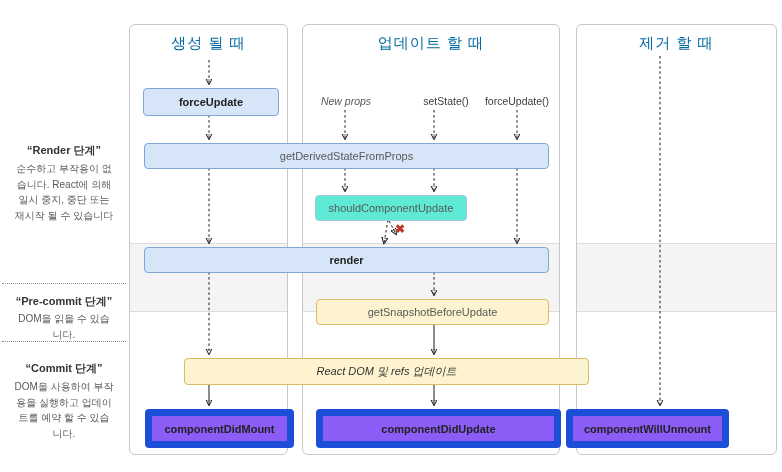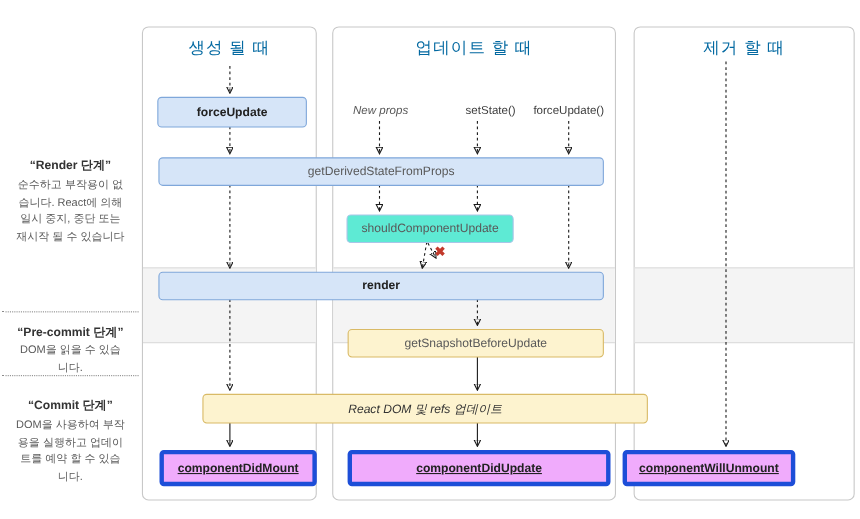--- a/index.html
+++ b/index.html
@@ -27,21 +27,21 @@
   #commit-phase-title{top:361px;}   #commit-phase-body{top:379px;}
   .divider{position:absolute;left:2px;width:124px;height:0;
            border-top:1px dotted #8a8a8a;z-index:2;}
   #divider-1{top:283px;} #divider-2{top:341px;}
   
   .box{position:absolute;display:flex;align-items:center;justify-content:center;
        font-size:11px;border-radius:4px;z-index:3;text-align:center;}
   .blue{background:#d6e5f8;border:1px solid #7fa7da;}
   .blue-light{background:#5eead4;border:1px solid #a9c5e8;}
   .yellow{background:#fdf3cf;border:1px solid #d9ba66;}
-  .green{background:#f0abfc;border:4px solid #1d4ed8;text-decoration:underline;}
+  .green{background:#8b5cf6;border:7px solid #1d4ed8;}
   .bold{font-weight:bold;color:#222;}
   .muted{color:#595959;}
   .italic-text{font-style:italic;color:#333;}
   #box-constructor{left:143px;top:88px;width:134px;height:26px;}
   #box-get-derived{left:144px;top:143px;width:403px;height:24px;}
   #box-should-update{left:315px;top:195px;width:150px;height:24px;}
   #box-render{left:144px;top:247px;width:403px;height:24px;}
   #box-get-snapshot{left:316px;top:299px;width:231px;height:24px;}
   #box-react-dom{left:144px;top:358px;width:403px;height:25px;margin-left:40px;}
   #box-did-mount{left:145px;top:409px;width:135px;height:25px;}

